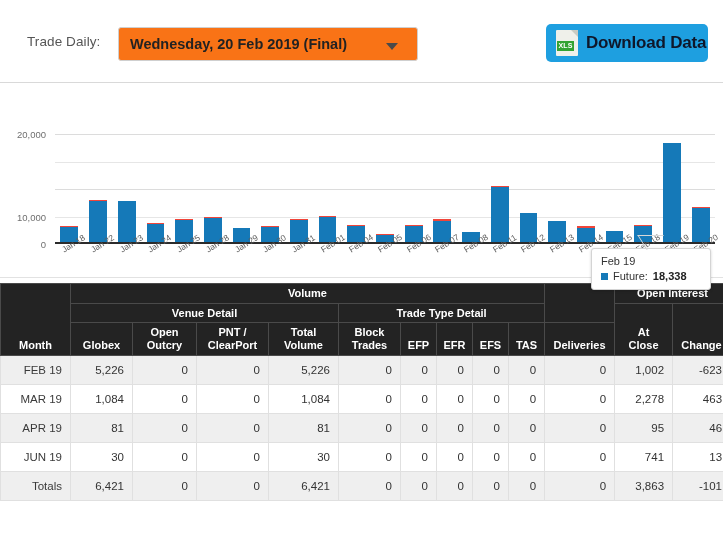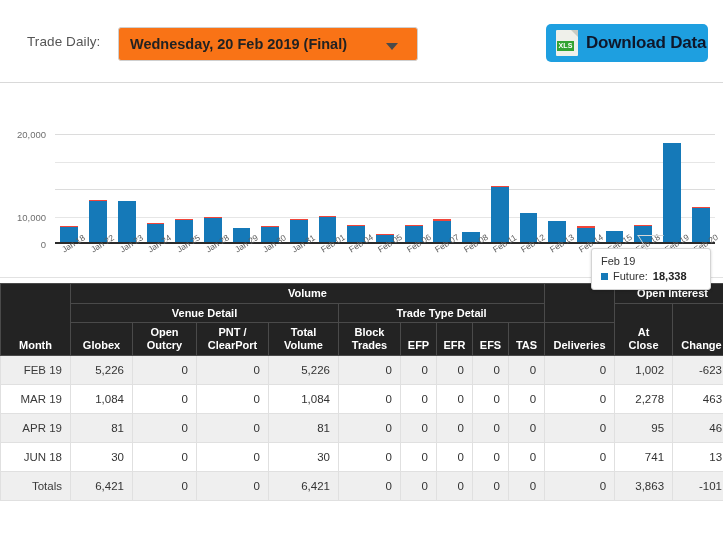--- a/index.html
+++ b/index.html
@@ -490,21 +490,21 @@
             <td>0</td>
             <td>0</td>
             <td>0</td>
             <td>0</td>
             <td>0</td>
             <td>0</td>
             <td>95</td>
             <td>46</td>
           </tr>
           <tr class="even">
-            <td class="month">JUN 18</td>
+            <td class="month">JUN 19</td>
             <td>30</td>
             <td>0</td>
             <td>0</td>
             <td>30</td>
             <td>0</td>
             <td>0</td>
             <td>0</td>
             <td>0</td>
             <td>0</td>
             <td>0</td>

